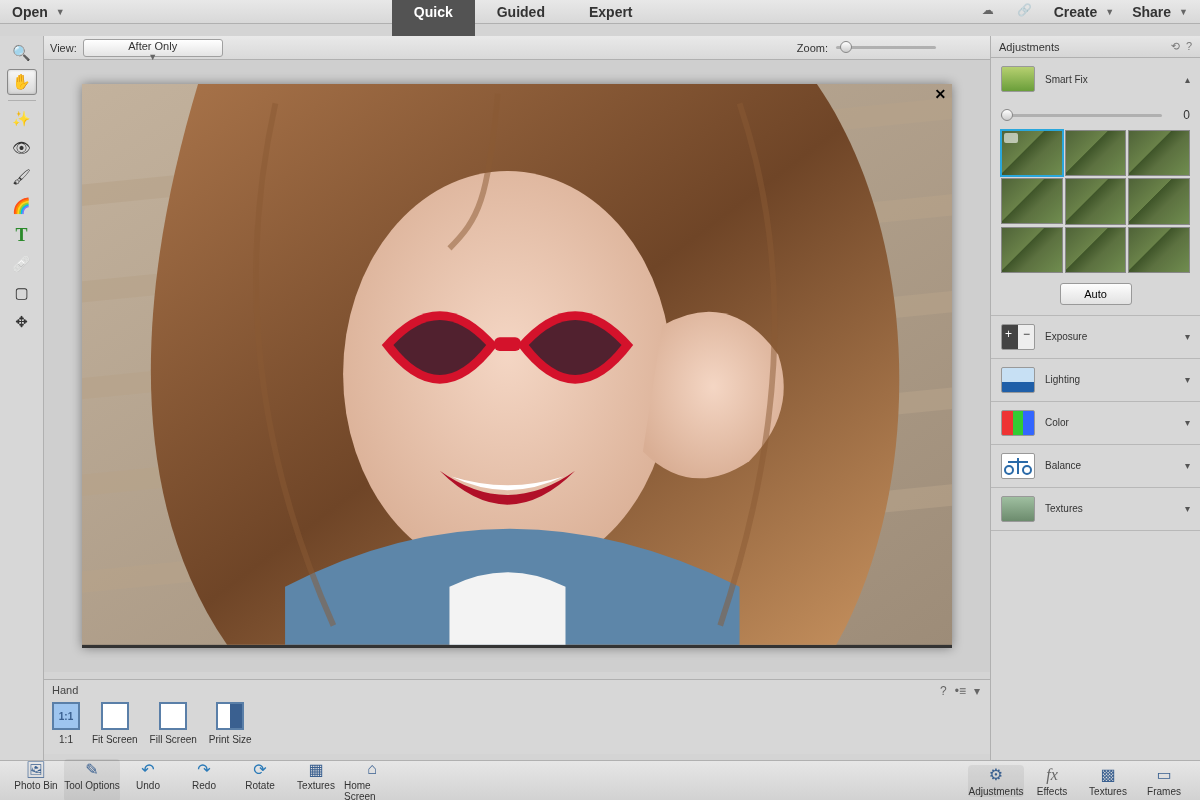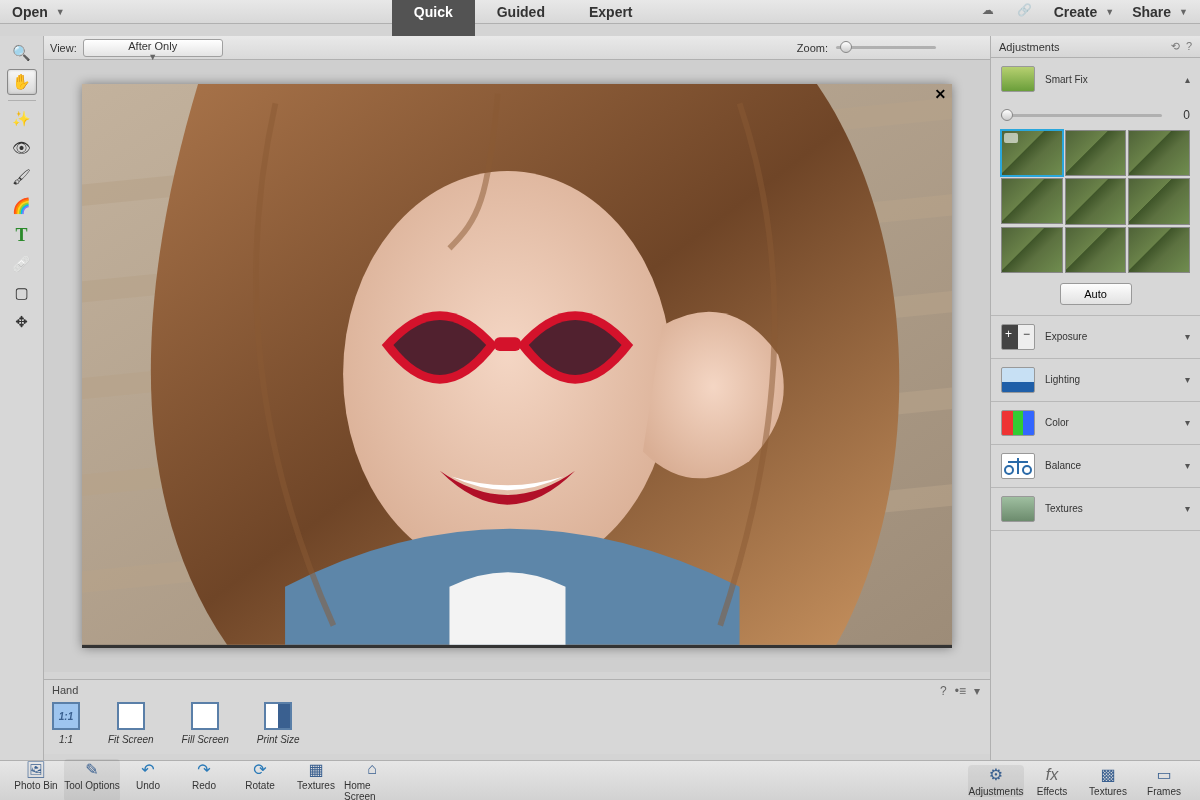--- a/index.html
+++ b/index.html
@@ -33,21 +33,21 @@
 
   
   .canvas-area { position:absolute; left:44px; right:210px; top:60px; bottom:128px; background:#cfcfcf; display:flex; align-items:center; justify-content:center; }
   .canvas { position:relative; width:92%; height:92%; background:#333; box-shadow:0 0 10px rgba(0,0,0,.4); overflow:hidden; }
   .photo { position:absolute; inset:0; }
   .close-x { position:absolute; top:2px; right:6px; color:#000; font-weight:bold; font-size:14px; cursor:pointer; }
 
   
   .hand-strip { position:absolute; left:44px; right:210px; bottom:46px; height:75px; background:#d7d7d7; border-top:1px solid #b0b0b0; padding:4px 8px; }
   .hand-title { font-size:11px; color:#444; margin-bottom:4px; }
-  .hand-icons { display:flex; gap:28px; margin-top:6px;font-style:italic; }
+  .hand-icons { display:flex; gap:12px; margin-top:6px; }
   .hand-item { display:flex; flex-direction:column; align-items:center; gap:4px; font-size:10px; cursor:pointer; }
   .hand-box { width:28px; height:28px; border:2px solid #5a7fa8; background:#fff; display:flex; align-items:center; justify-content:center; font-size:10px; color:#3a6090; font-weight:bold; }
   .hand-box.sel { background:#9ec5ef; }
   .strip-right { position:absolute; right:10px; top:4px; display:flex; gap:8px; align-items:center; font-size:12px; color:#666; }
 
   
   .bottom-bar { position:absolute; left:0; right:0; bottom:0; height:40px; background:linear-gradient(#e6e6e6,#d2d2d2); border-top:1px solid #b0b0b0; display:flex; align-items:center; padding:0 8px; }
   .bb-item { display:flex; flex-direction:column; align-items:center; gap:1px; font-size:10px; cursor:pointer; width:56px; }
   .bb-item.sel { background:rgba(0,0,0,.06); border-radius:4px; }
   .bb-icon { width:22px; height:20px; display:flex; align-items:center; justify-content:center; }
@@ -337,21 +337,21 @@
         <span>Home Screen</span>
       </div>
     </div>
   <div class="bb-spacer"></div>
   <div id="bb-right" style="display:flex">
       <div class="bb-item sel">
         <div class="bb-icon" style="font-size: 16px; color: rgb(58, 96, 144);">⚙</div>
         <span>Adjustments</span>
       </div>
       <div class="bb-item">
-        <div class="bb-icon" style="font-size: 16px; color: rgb(102, 102, 102); font-style: italic; font-family: Liberation Sans, sans-serif;">fx</div>
+        <div class="bb-icon" style="font-size: 16px; color: rgb(102, 102, 102); font-style: italic; font-family: Liberation Serif, serif;">fx</div>
         <span>Effects</span>
       </div>
       <div class="bb-item">
         <div class="bb-icon" style="font-size: 16px; color: rgb(58, 96, 144);">▩</div>
         <span>Textures</span>
       </div>
       <div class="bb-item">
         <div class="bb-icon" style="font-size: 16px; color: rgb(58, 96, 144);">▭</div>
         <span>Frames</span>
       </div>

